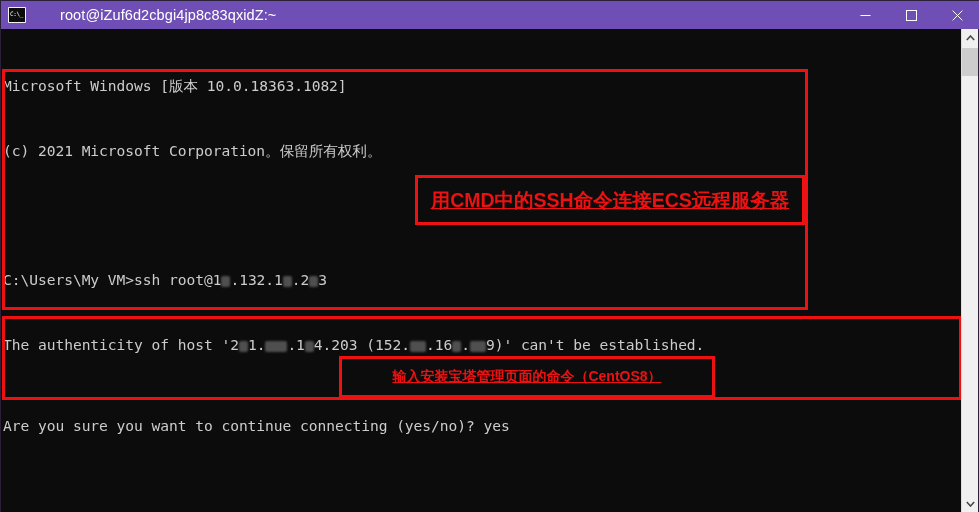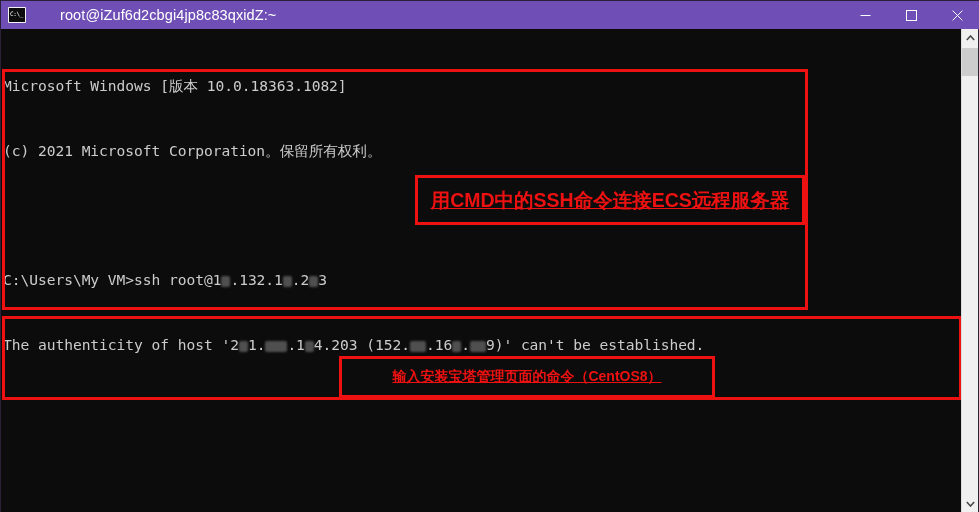--- a/index.html
+++ b/index.html
@@ -203,20 +203,21 @@
 
       <div class="line"><span>(c) 2021 Microsoft Corporation。保留所有权利。</span></div>
 
       <div class="line">&nbsp;</div>
 
       <div class="line"><span>C:\Users\My VM&gt;ssh root@1</span><span class="redact r1"></span><span>.132.1</span><span class="redact r1"></span><span>.2</span><span class="redact r1"></span><span>3</span></div>
 
       <div class="line"><span>The authenticity of host '2</span><span class="redact r1"></span><span>1.</span><span class="redact r3"></span><span>.1</span><span class="redact r1"></span><span>4.203 (152.</span><span class="redact r2"></span><span>.16</span><span class="redact r1"></span><span>.</span><span class="redact r2"></span><span>9)' can't be established.</span></div>
 
 
+      <div class="line"><span>Are you sure you want to continue connecting (yes/no)? yes</span></div>
 
       
 
       
 
       
 
       
 
       

